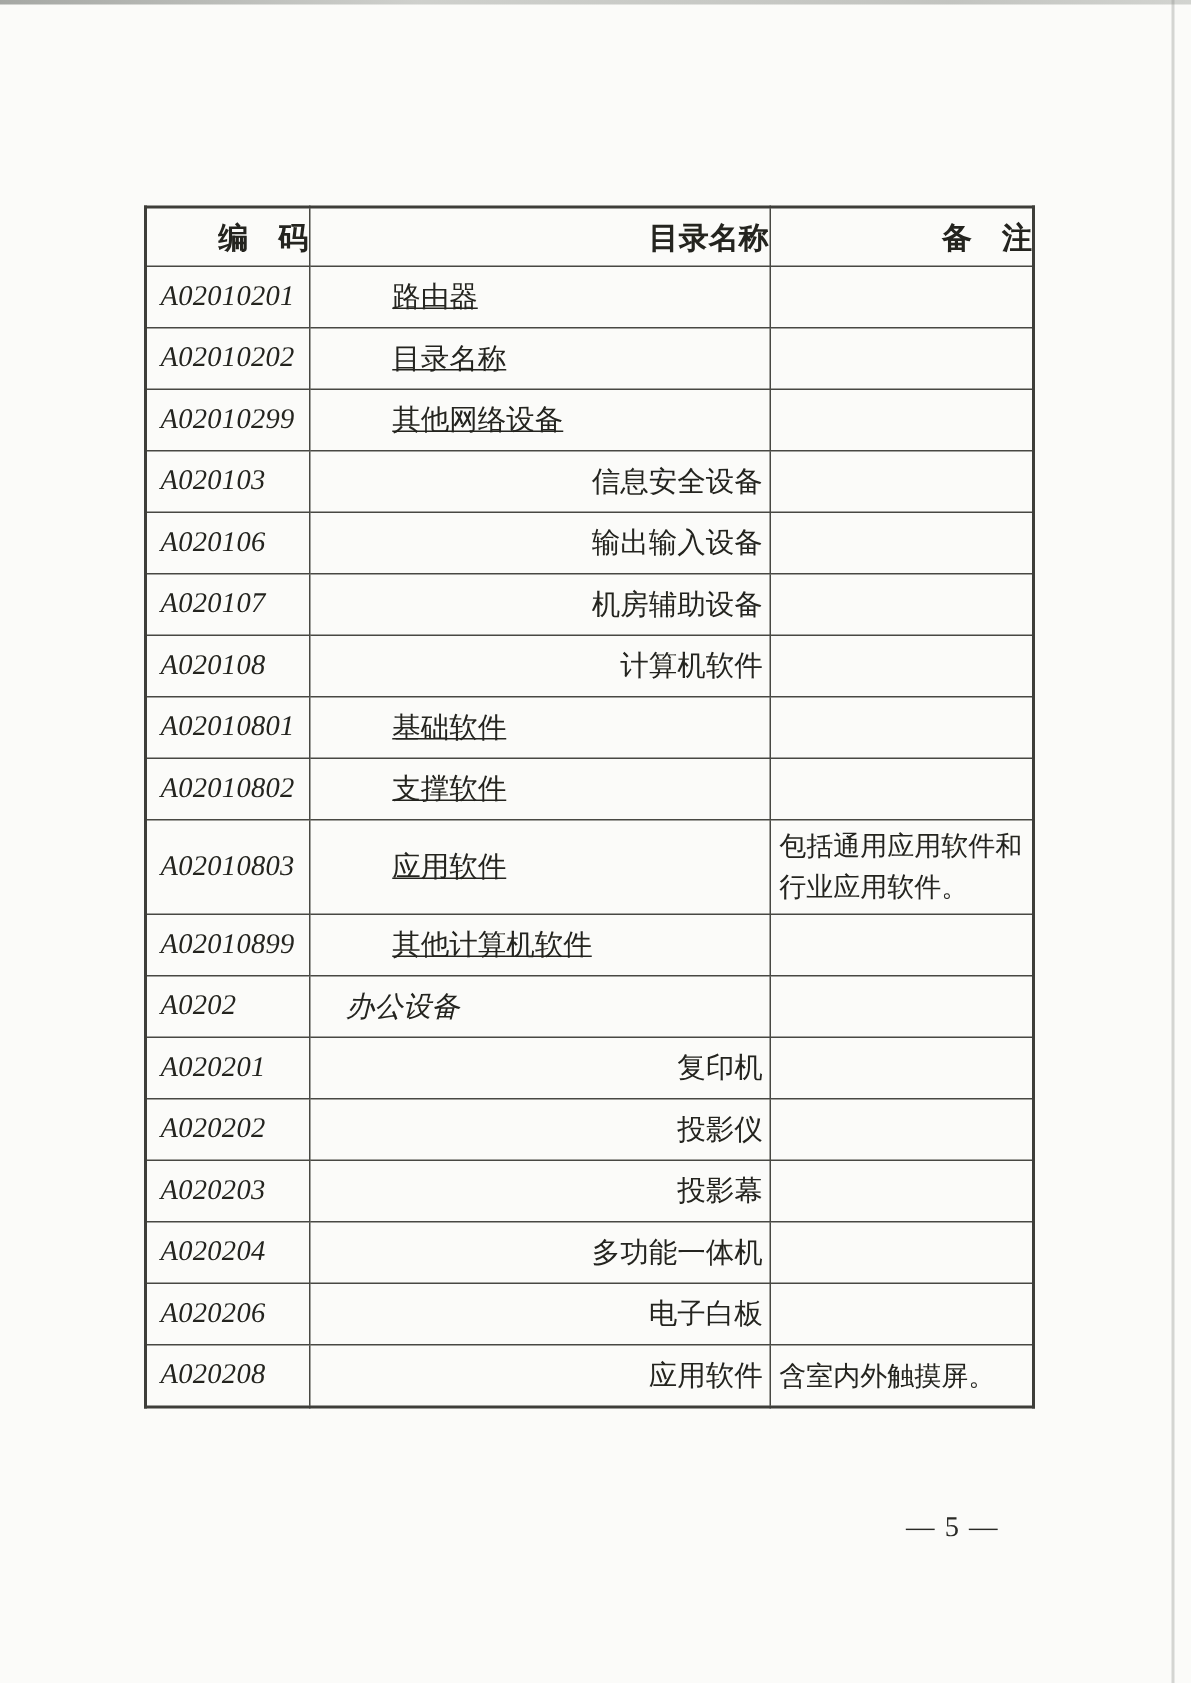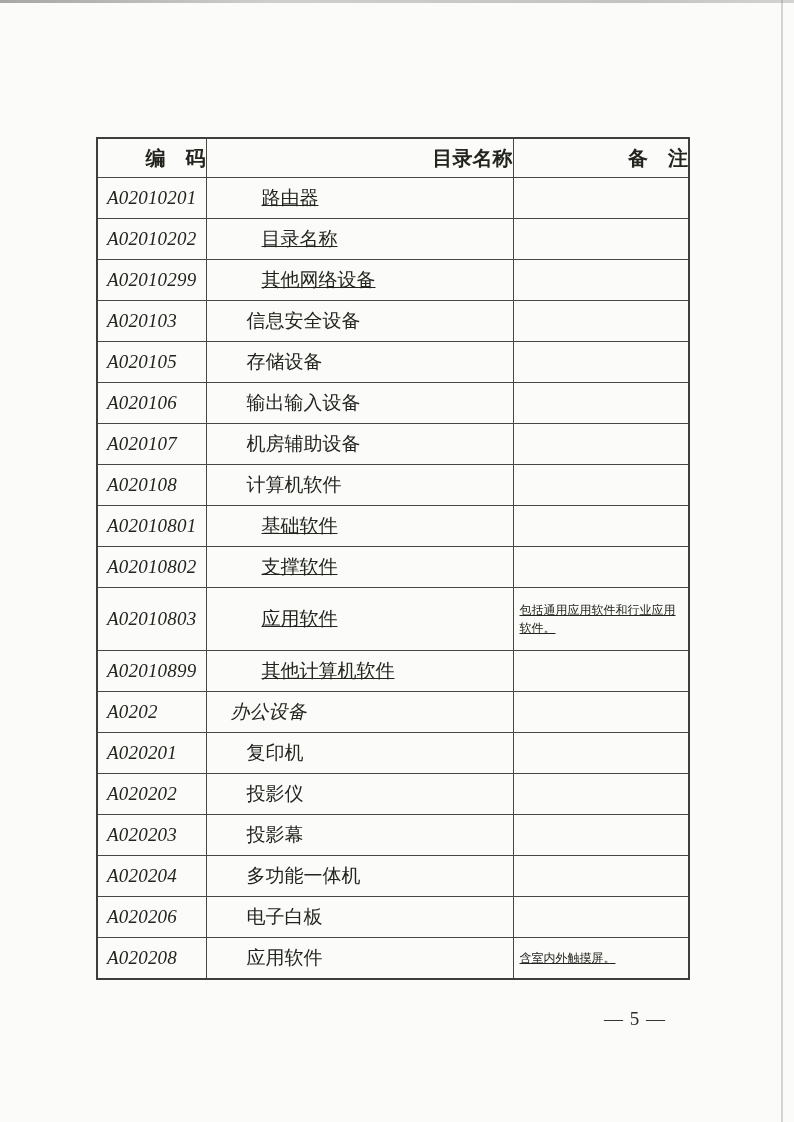--- a/index.html
+++ b/index.html
@@ -40,27 +40,26 @@
     font-size: 20px;
     font-weight: 600;
     text-align: right;
     padding: 0;
   }
   td { height: 36px; font-size: 19px; }
   tr.tall td { height: 58px; }
   .code-cell { padding-left: 9px; letter-spacing: .2px; font-style: italic; }
   .name-cell { padding-right: 4px; }
   .name-cell.lvl1 { padding-left: 24px; font-style: italic; }
-  .name-cell.lvl2 { padding-left: 40px; }
+  .name-cell.lvl2 { padding-left: 40px; text-align: right; }
   .name-cell.lvl3 { padding-left: 55px; text-decoration: underline; }
   .remark-cell {
-    font-size: 12px;
+    font-size: 18px;
     line-height: 1.5;
     padding: 2px 3px 2px 6px;
-    text-decoration: underline;
   }
   .page-number {
     position: absolute;
     top: 1008px; left: 560px; width: 150px;
     text-align: center;
     font-size: 19px;
     letter-spacing: 1px;
     color: #2a2a26;
   }
 </style>
@@ -95,25 +94,20 @@
         <td class="remark-cell"></td>
       </tr>
       <tr>
         <td class="code-cell">A02010299</td>
         <td class="name-cell lvl3">其他网络设备</td>
         <td class="remark-cell"></td>
       </tr>
       <tr>
         <td class="code-cell">A020103</td>
         <td class="name-cell lvl2">信息安全设备</td>
-        <td class="remark-cell"></td>
-      </tr>
-      <tr>
-        <td class="code-cell">A020105</td>
-        <td class="name-cell lvl2">存储设备</td>
         <td class="remark-cell"></td>
       </tr>
       <tr>
         <td class="code-cell">A020106</td>
         <td class="name-cell lvl2">输出输入设备</td>
         <td class="remark-cell"></td>
       </tr>
       <tr>
         <td class="code-cell">A020107</td>
         <td class="name-cell lvl2">机房辅助设备</td>

